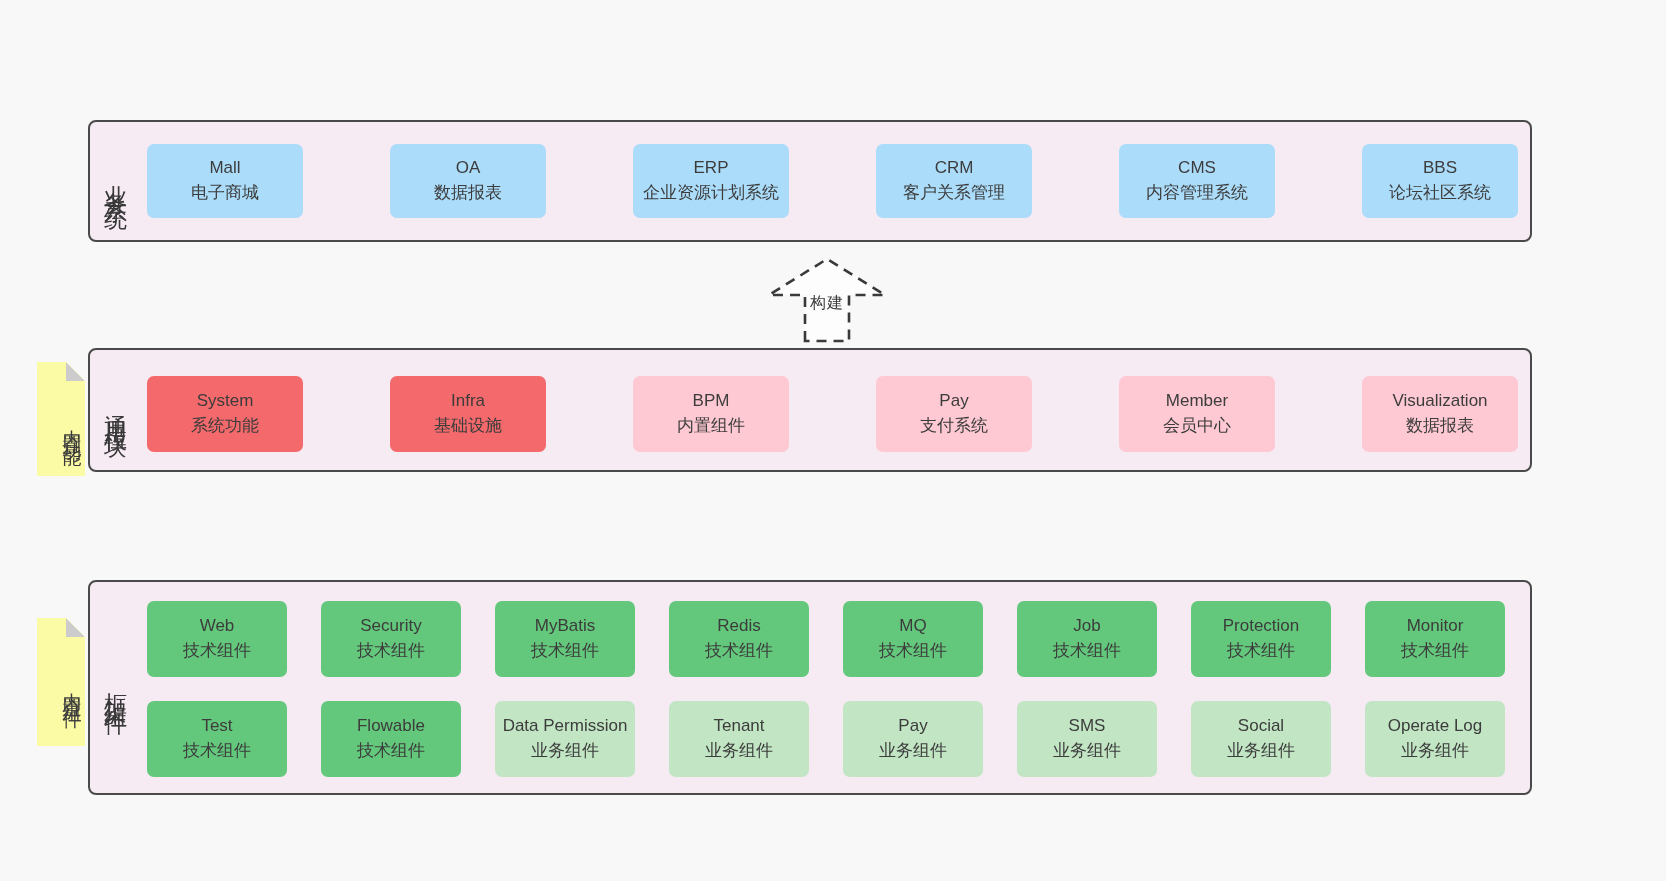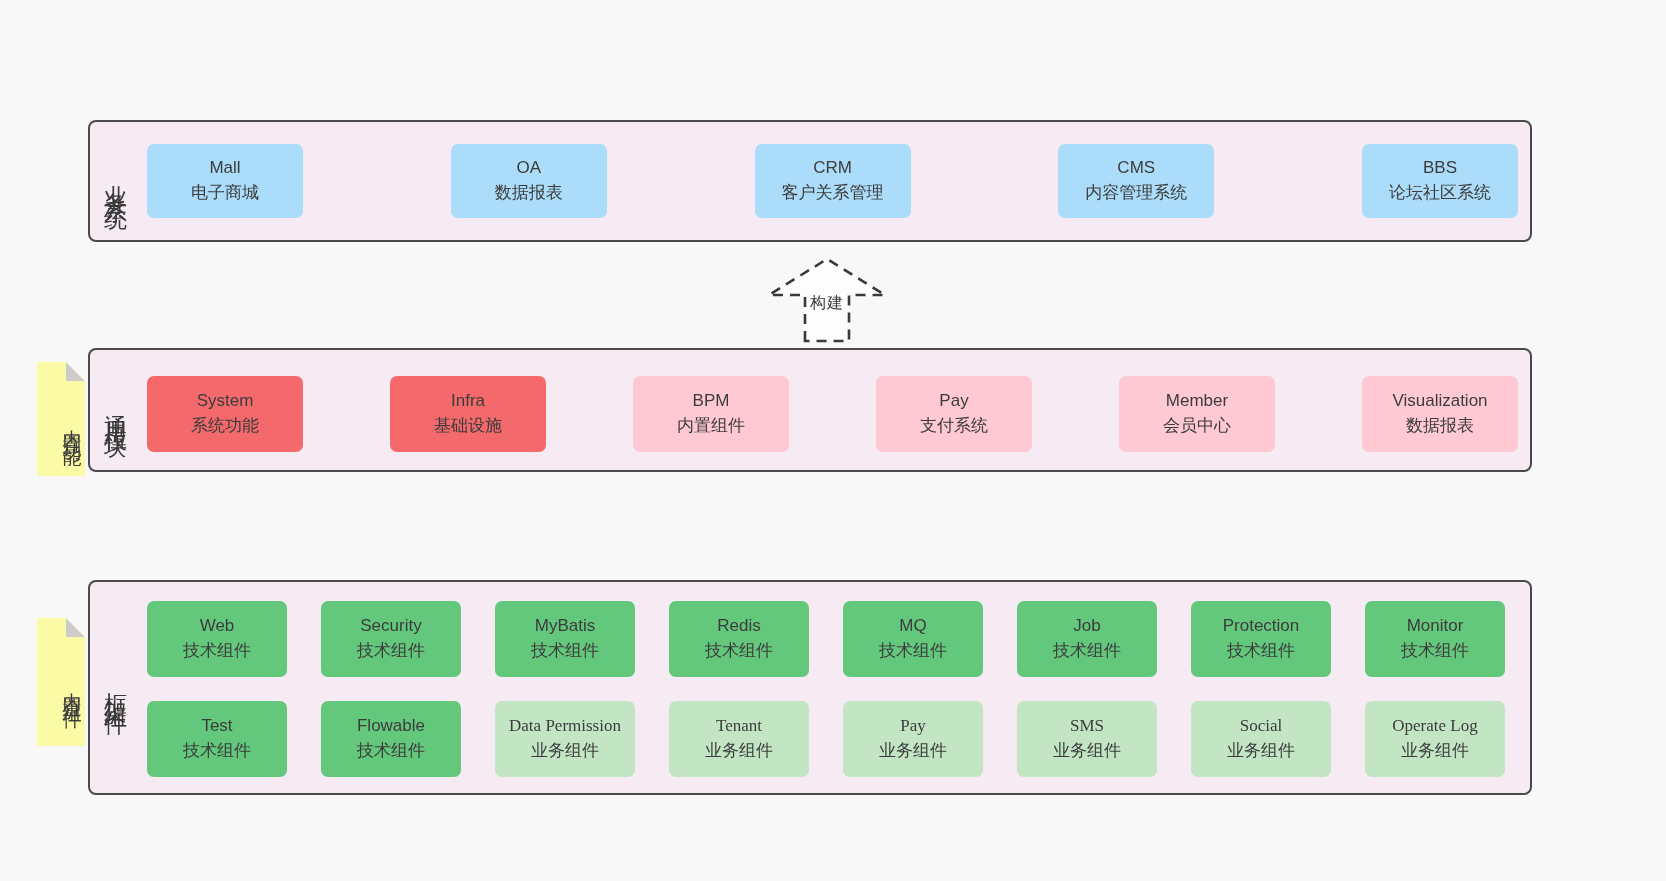--- a/index.html
+++ b/index.html
@@ -41,21 +41,21 @@
     font-size:17px;line-height:1.45;color:#3c3c3c;
     height:74px;
   }
   #panel2 .box, #panel3 .box{height:76px;}
   .w188{width:156px;} .w140{width:140px;}
   .box .t{display:block;padding:0 6px;}
   .c-blue{background:var(--blue,#abdcfa);}
   .c-red{background:var(--red,#f4696b);}
   .c-pink{background:var(--pink,#fec9d3);}
   .c-green{background:var(--green,#63c87c);}
-  .c-green-light{background:var(--green-light,#c2e6c4);font-family:Liberation Serif, serif;}
+  .c-green-light{background:var(--green-light,#c2e6c4);}
 
   
   .note{
     position:absolute;left:37px;width:48px;box-sizing:border-box;
     background:var(--note-yellow,#fbfaa5);
     clip-path:polygon(0 0,calc(100% - 19px) 0,100% 19px,100% 100%,0 100%);
     display:flex;justify-content:center;padding-top:14px;
     writing-mode:vertical-rl;text-orientation:upright;
     font-size:19px;letter-spacing:6px;color:#3a3a3a;
   }
@@ -95,20 +95,24 @@
     <div class="row six">
       <div class="box w188 c-blue">
         <span class="t">Mall</span>
         <span class="t">电子商城</span>
       </div>
       <div class="box w188 c-blue">
         <span class="t">OA</span>
         <span class="t">数据报表</span>
       </div>
       <div class="box w188 c-blue">
+        <span class="t">ERP</span>
+        <span class="t">企业资源计划系统</span>
+      </div>
+      <div class="box w188 c-blue">
         <span class="t">CRM</span>
         <span class="t">客户关系管理</span>
       </div>
       <div class="box w188 c-blue">
         <span class="t">CMS</span>
         <span class="t">内容管理系统</span>
       </div>
       <div class="box w188 c-blue">
         <span class="t">BBS</span>
         <span class="t">论坛社区系统</span>

